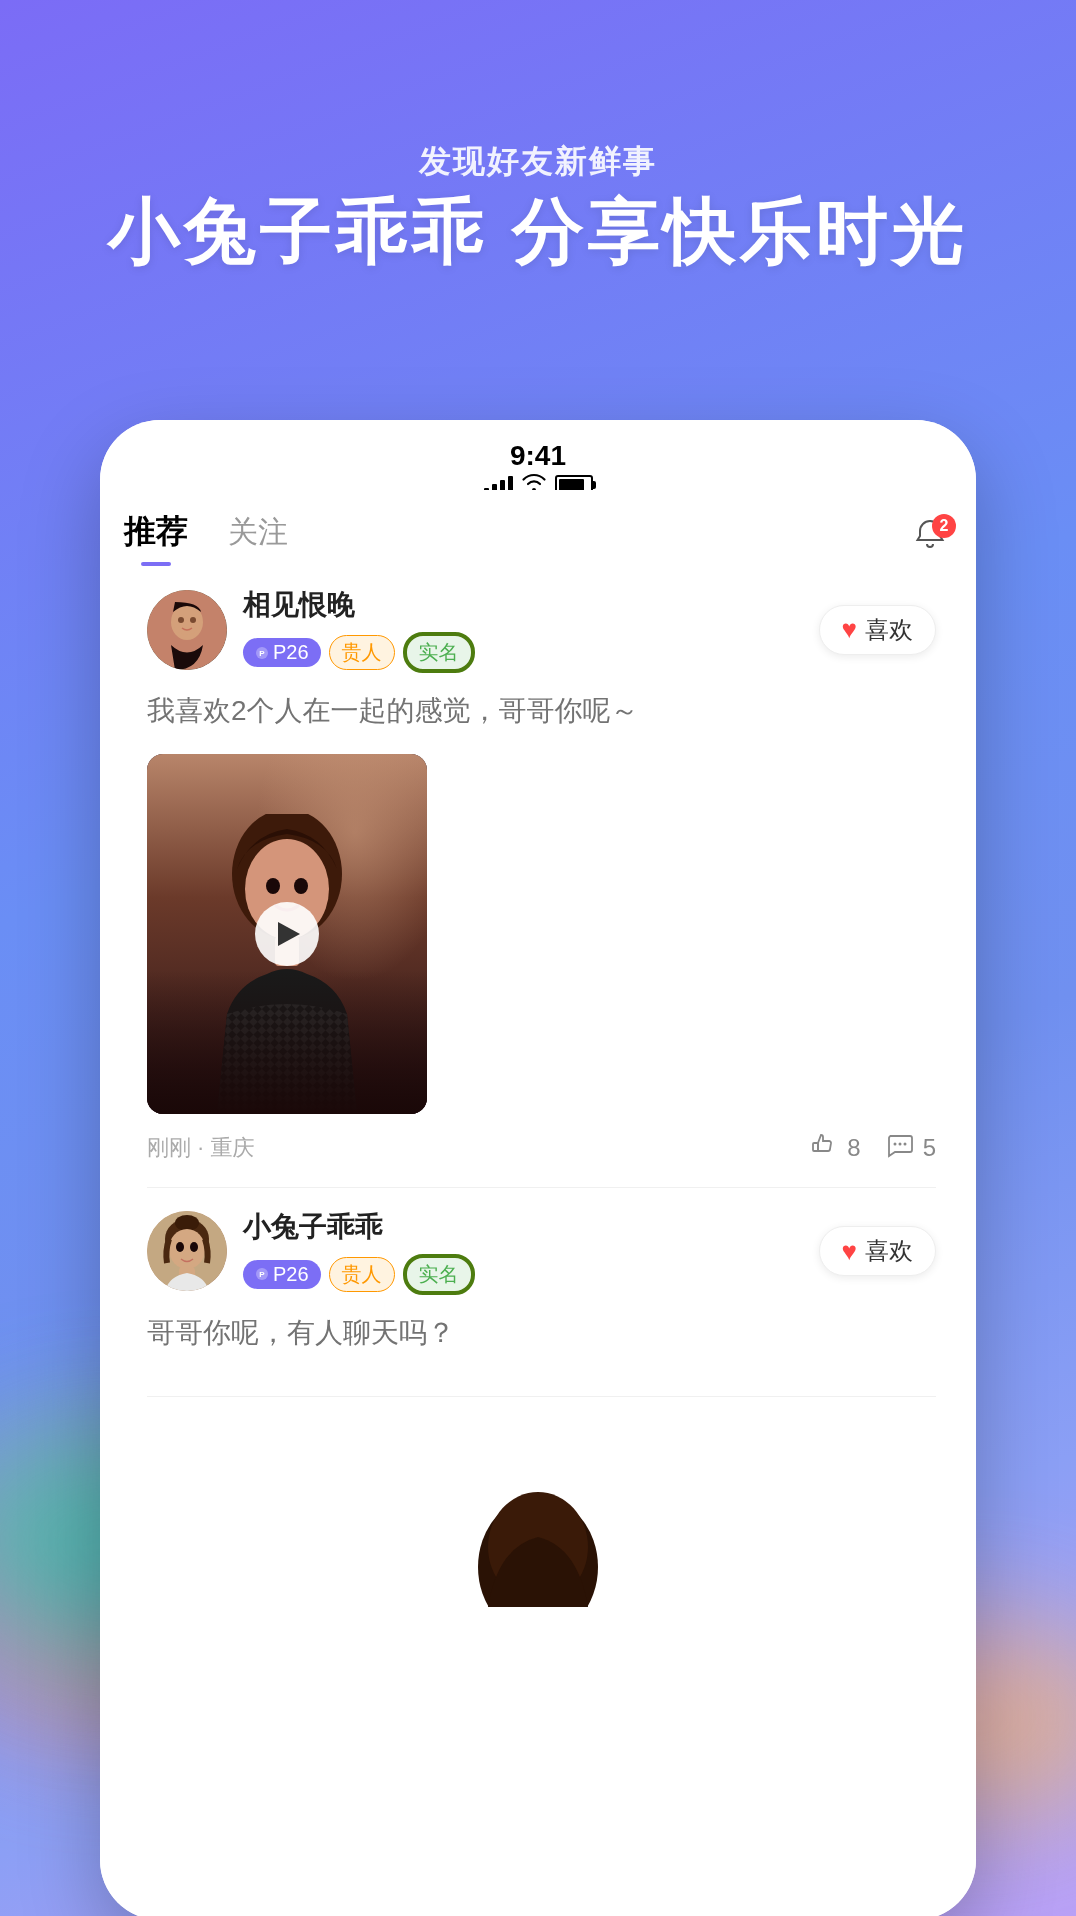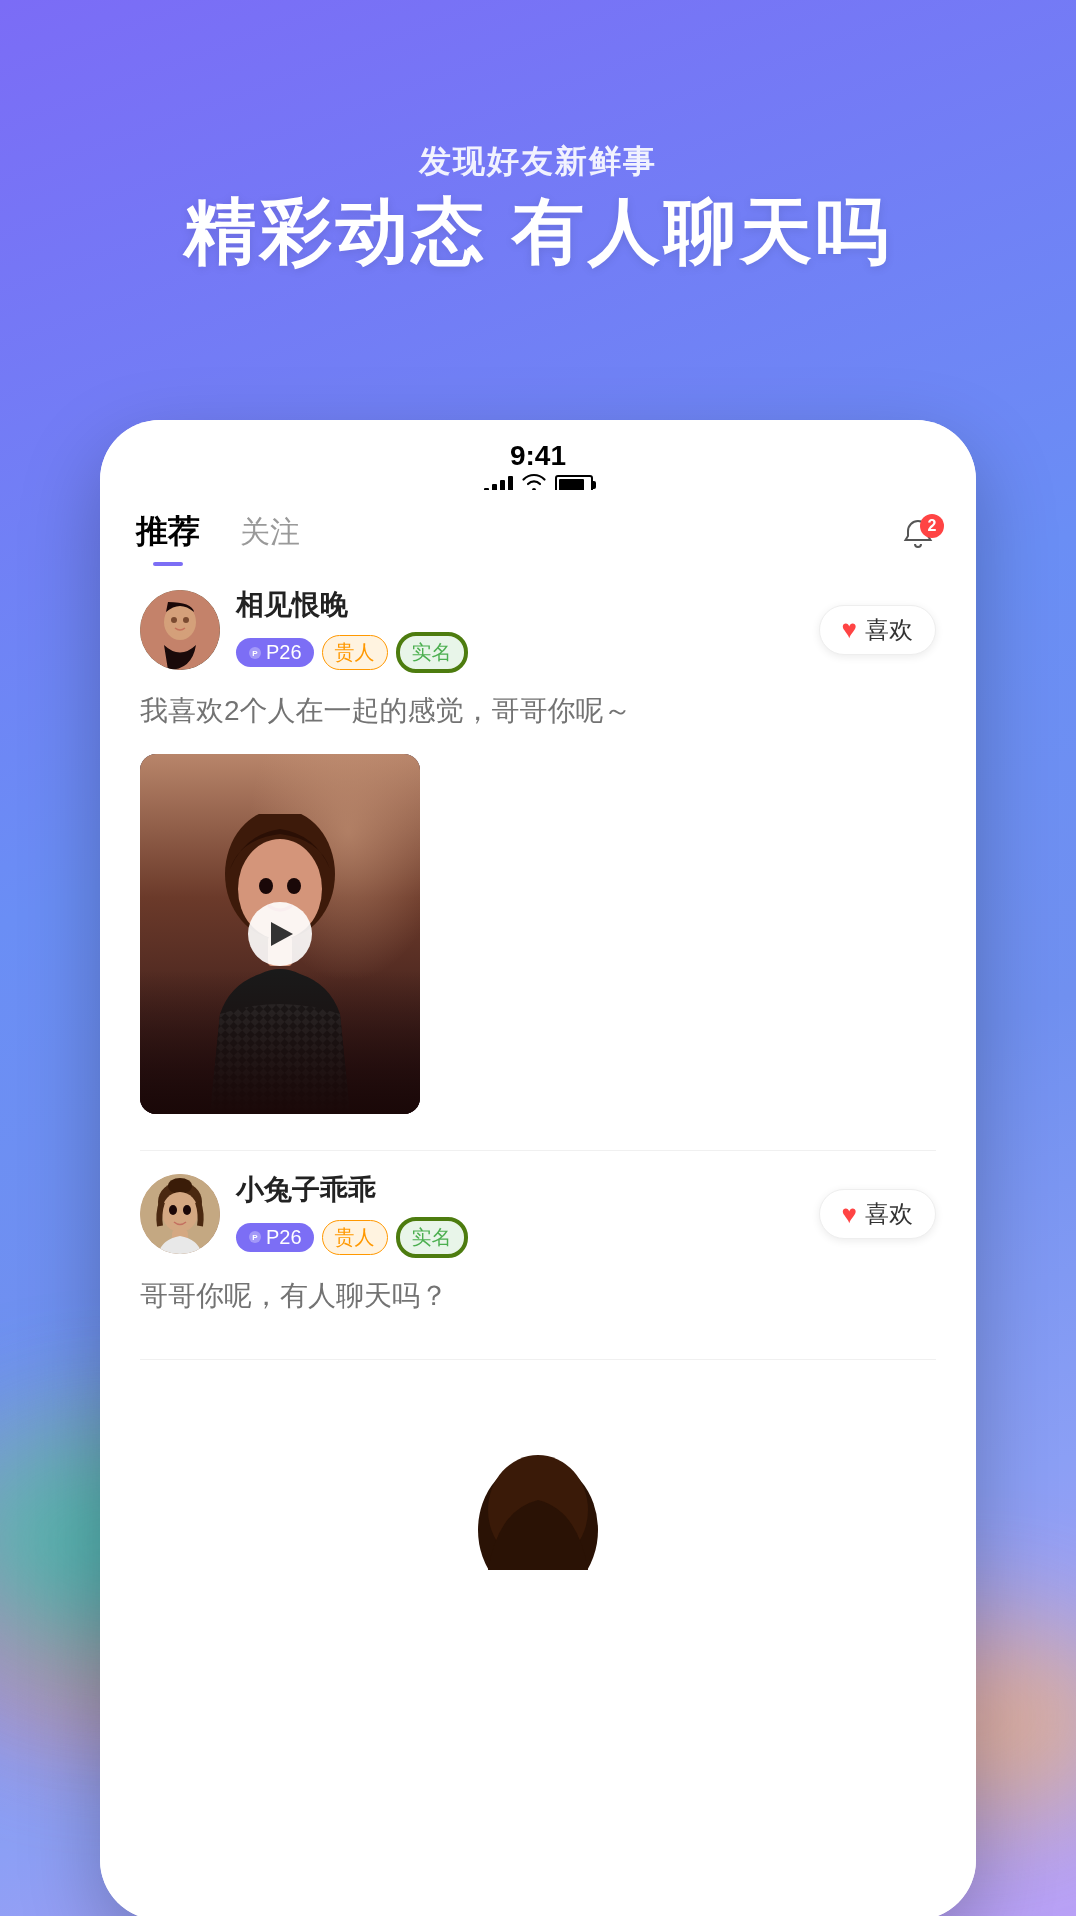--- a/index.html
+++ b/index.html
@@ -145,21 +145,21 @@
     .app-content {
       background: white;
       height: calc(100% - 70px);
       overflow: hidden;
     }
 
     
     .tabs {
       display: flex;
       align-items: center;
-      padding: 20px 36px 0;
+      padding: 20px 24px 0;
       position: relative;
       background: white;
     }
     .tab {
       font-size: 30px;
       margin-right: 40px;
       padding-bottom: 12px;
       cursor: pointer;
       position: relative;
       color: #999;
@@ -214,20 +214,21 @@
       padding: 20px 40px;
       overflow: hidden;
     }
 
     
     .post-card {
       background: white;
       margin-bottom: 20px;
       padding-bottom: 20px;
       border-bottom: 1px solid #f0f0f0;
+      margin-left: 7px;
     }
     .post-header {
       display: flex;
       align-items: center;
       margin-bottom: 16px;
     }
     .avatar {
       width: 80px;
       height: 80px;
       border-radius: 50%;
@@ -404,21 +405,21 @@
   </style>
 </head>
 <body>
 
 <div class="bg-blob bg-blob-1"></div>
 <div class="bg-blob bg-blob-2"></div>
 <div class="bg-blob bg-blob-3"></div>
 
 <div class="top-section">
   <div class="subtitle">发现好友新鲜事</div>
-  <div class="main-title">精彩动态 有人聊天吗</div>
+  <div class="main-title">小兔子乖乖 分享快乐时光</div>
 </div>
 
 <div class="phone-container">
   <div class="phone">
 
     <div class="status-bar">
       <div class="status-time">9:41</div>
       <div class="status-icons">
         <div class="signal-bars">
           <div class="signal-bar" style="height:8px"></div>
@@ -529,20 +530,45 @@
 
                 <rect x="98" y="122" width="24" height="30" rx="4" fill="#d4957a"></rect>
               </svg>
               <div class="video-dark-overlay"></div>
               <div class="play-btn">
                 <div class="play-triangle"></div>
               </div>
             </div>
           </div>
 
+          <div class="post-footer">
+            <span class="post-meta">刚刚 · 重庆</span>
+            <div class="post-actions">
+              <div class="action-btn">
+                <span class="action-icon">
+                  <svg width="30" height="30" viewBox="0 0 30 30" fill="none">
+                    <path d="M9 13l3-8a2 2 0 0 1 2 2v4h6a2 2 0 0 1 2 2.2l-1 6A2 2 0 0 1 19 21H9V13z" stroke="#888" stroke-width="1.8" fill="none"></path>
+                    <rect x="4" y="13" width="5" height="8" rx="1" stroke="#888" stroke-width="1.8" fill="none"></rect>
+                  </svg>
+                </span>
+                <span>8</span>
+              </div>
+              <div class="action-btn">
+                <span class="action-icon">
+                  <svg width="30" height="30" viewBox="0 0 30 30" fill="none">
+                    <path d="M5 6h20a2 2 0 0 1 2 2v12a2 2 0 0 1-2 2H10l-6 4V8a2 2 0 0 1 2-2z" stroke="#888" stroke-width="1.8" fill="none"></path>
+                    <circle cx="10" cy="14" r="1.5" fill="#888"></circle>
+                    <circle cx="15" cy="14" r="1.5" fill="#888"></circle>
+                    <circle cx="20" cy="14" r="1.5" fill="#888"></circle>
+                  </svg>
+                </span>
+                <span>5</span>
+              </div>
+            </div>
+          </div>
         </div>
 
         <div class="post-card">
           <div class="post-header">
             <div class="avatar avatar-2-style">
               <svg width="80" height="80" viewBox="0 0 80 80">
                 <rect width="80" height="80" rx="40" fill="#c4a882"></rect>
 
                 <ellipse cx="40" cy="28" rx="22" ry="20" fill="#4a2810"></ellipse>
 

